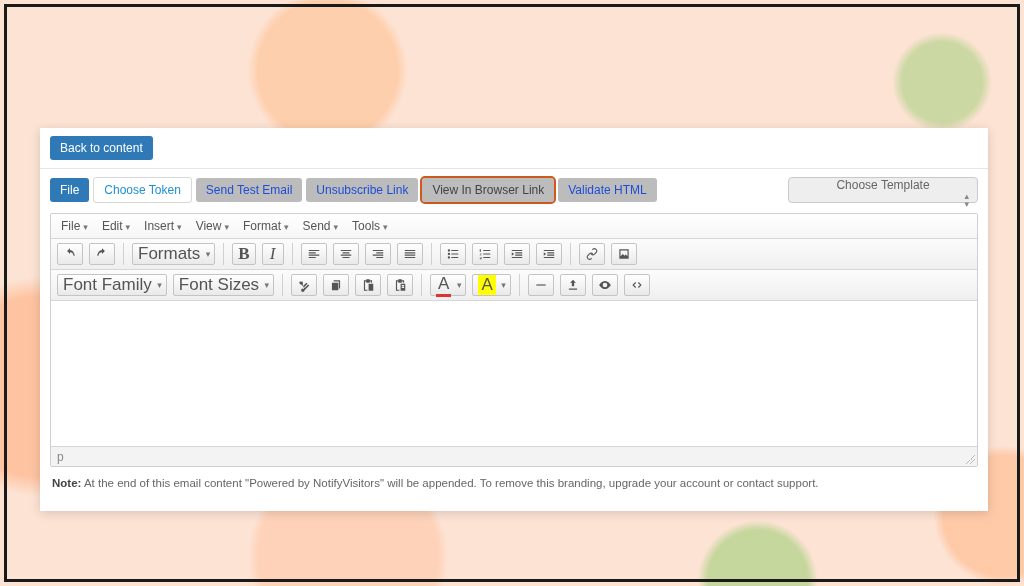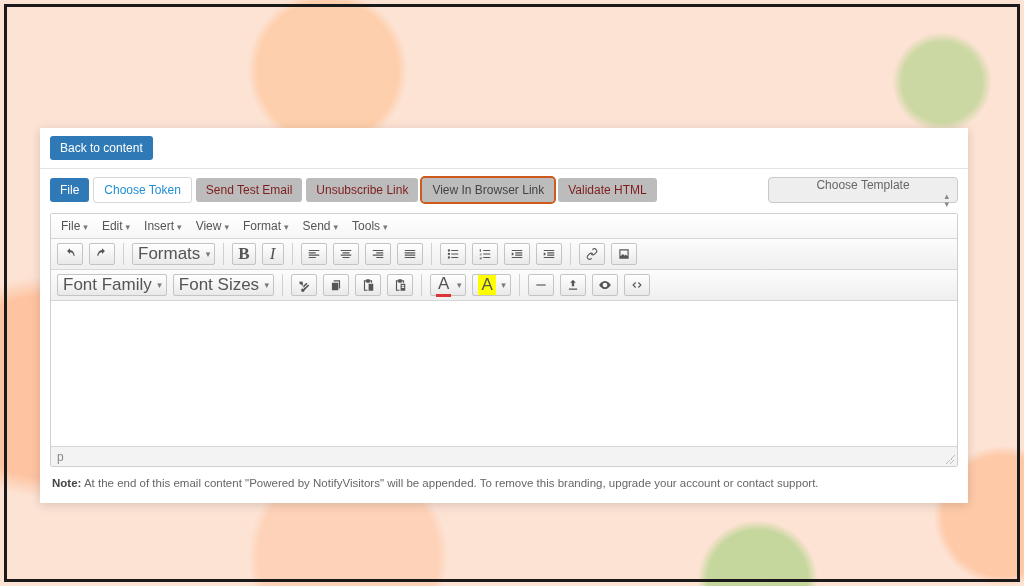--- a/index.html
+++ b/index.html
@@ -15,35 +15,35 @@
       radial-gradient(circle at 34% 95%, rgba(255,190,150,.45) 0 90px, transparent 100px),
       radial-gradient(circle at 74% 99%, rgba(130,200,90,.45)  0 50px, transparent 60px),
       radial-gradient(circle at 98% 88%, rgba(255,180,130,.55) 0 60px, transparent 70px),
       #fde3d4;
   }
   .outer-frame {
     position: absolute; left: 4px; top: 4px; right: 4px; bottom: 4px;
     border: 3px solid #1a1a1a;
   }
   .panel {
-    position: absolute; left: 40px; right: 56px; top: 128px;
+    position: absolute; left: 40px; right: 36px; top: 128px;
     background: #fff;
     box-shadow: 0 2px 10px rgba(0,0,0,.15);
-    padding-bottom: 14px;
+    padding-bottom: 22px;
   }
   .top-strip { padding: 8px 10px; border-bottom: 1px solid #e4e4e4; }
   .btn-primary {
     display: inline-block; background:#2f7ab6; color:#fff; font-size:12px;
     padding:5px 10px; border-radius:3px; cursor:pointer;
   }
   .action-row { display:flex; align-items:center; gap:4px; padding:8px 10px 10px; }
   .btn { display:inline-block; font-size:12px; padding:5px 10px; border-radius:3px; cursor:pointer; }
   .btn.blue { background:#2f7ab6; color:#fff; }
   .btn.link { background:#fff; color:#1f8fd6; border:1px solid #d8d8d8; }
-  .btn.gray { background:#bcbcbc; color:#7f1d1d; }
+  .btn.gray { background:#bcbcbc; color:#1d4ed8; }
   .btn.hl   { background:#bcbcbc; color:#444; outline:2px solid #cc5a1d; outline-offset:0; }
   .spacer { flex:1; }
   .template-select {
     width:190px; height:26px; background:#eeeeee; border:1px solid #c9c9c9;
     border-radius:4px; display:flex; align-items:center; padding:0 8px; font-size:12px;
     color:#666; position:relative;flex-direction:column;
   }
   .template-select .arrows { margin-left:auto; font-size:9px; line-height:8px; color:#888; display:flex; flex-direction:column; }
   .editor {
     margin: 0 10px; border:1px solid #cfcfcf; border-radius:2px; background:#fff;

